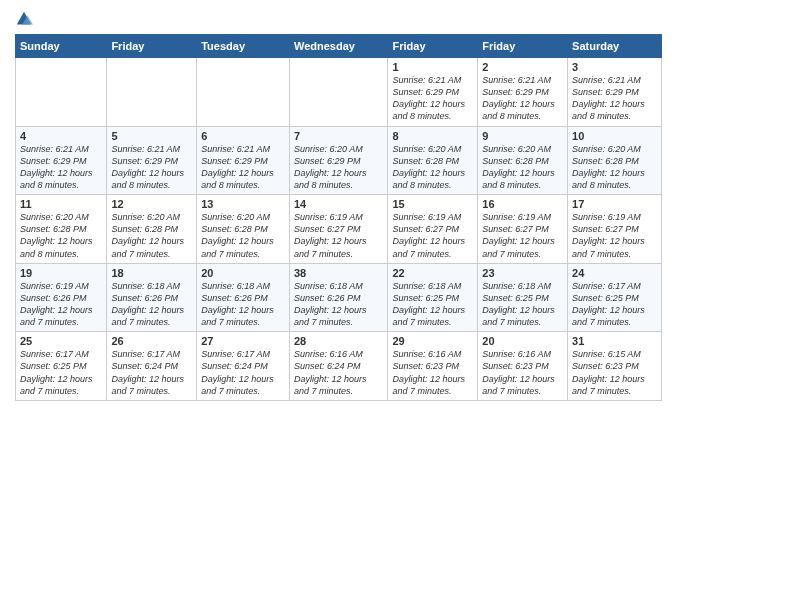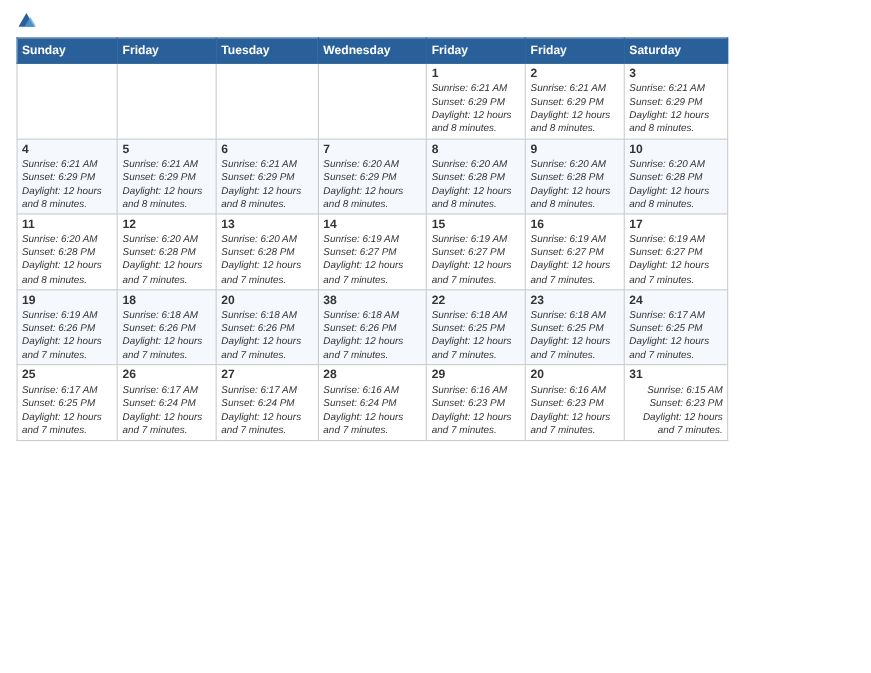--- a/index.html
+++ b/index.html
@@ -272,20 +272,20 @@
 Daylight: 12 hours and 7 minutes.</div>
           </td>
           <td>
             <span class="day-num">20</span>
             <div class="day-info" style="white-space: pre-line;">Sunrise: 6:16 AM
 Sunset: 6:23 PM
 Daylight: 12 hours and 7 minutes.</div>
           </td>
           <td>
             <span class="day-num">31</span>
-            <div class="day-info" style="white-space: pre-line; text-align: right;">Sunrise: 6:15 AM
+            <div class="day-info" style="white-space: pre-line;">Sunrise: 6:15 AM
 Sunset: 6:23 PM
 Daylight: 12 hours and 7 minutes.</div>
           </td>
         </tr>
       </tbody>
   </table>
 </div>
 
 </body></html>

